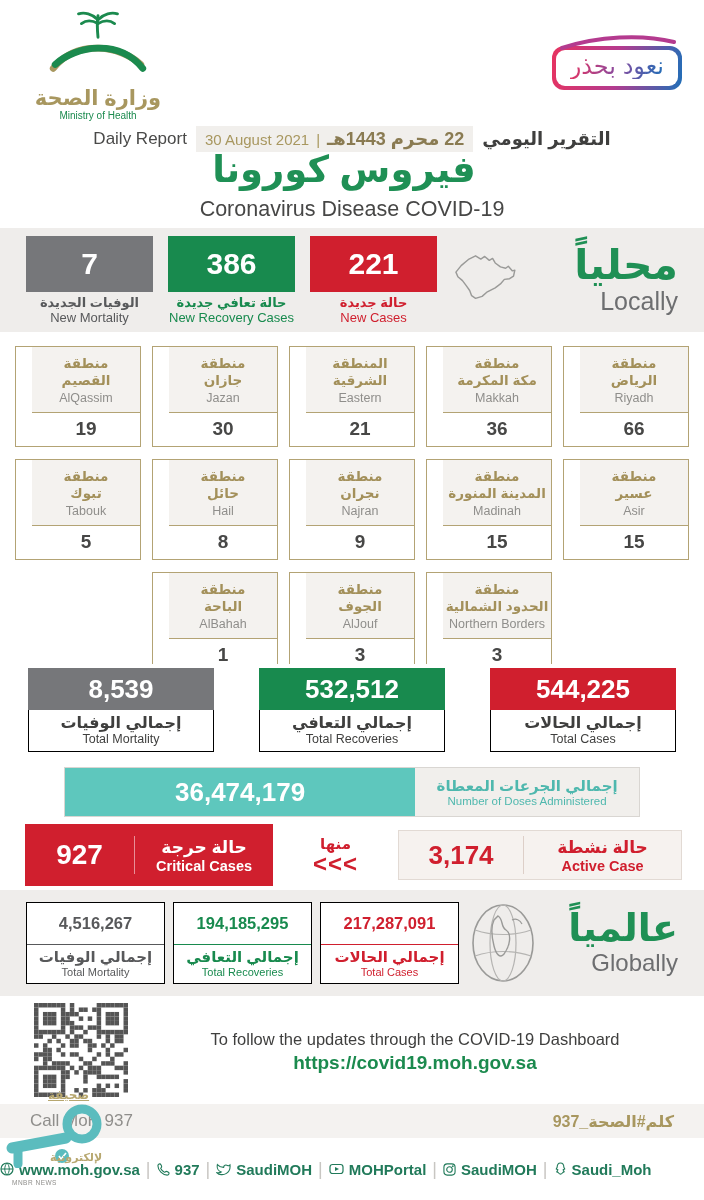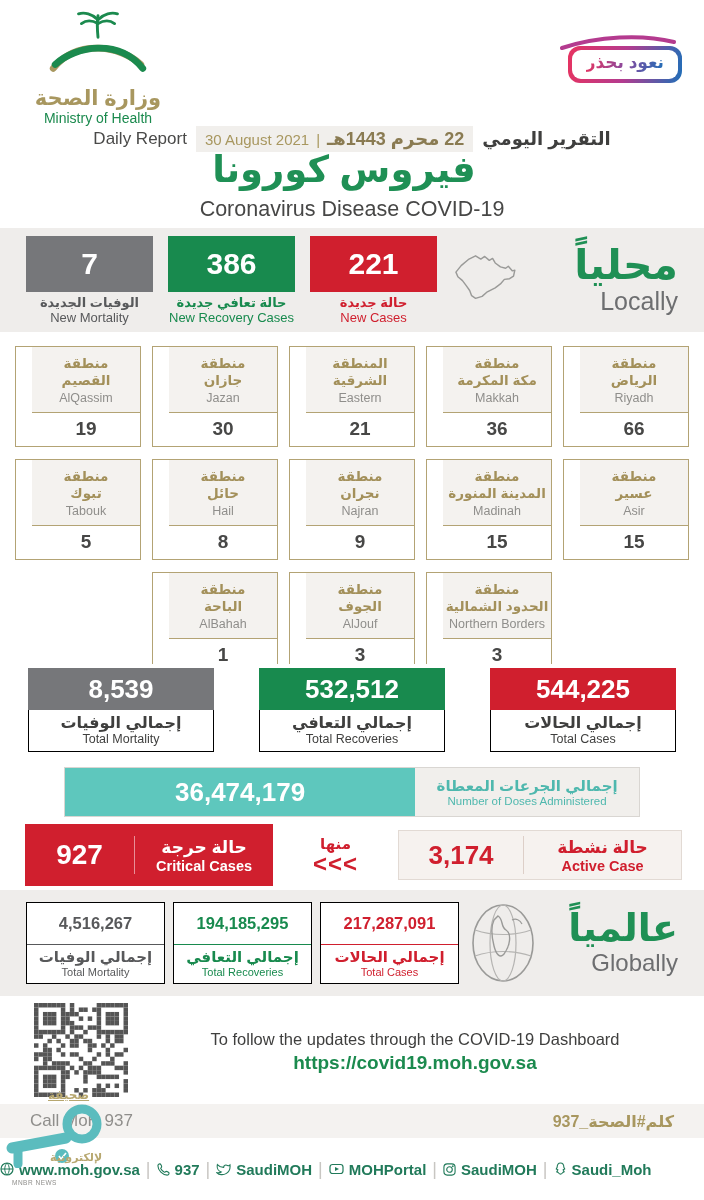--- a/index.html
+++ b/index.html
@@ -3,26 +3,26 @@
 <meta charset="utf-8">
 <style>
   *{margin:0;padding:0;box-sizing:border-box;font-family:"Liberation Sans","DejaVu Sans",sans-serif;}
   body{background:#ffffff;}
   .page{width:704px;height:1200px;position:relative;background:#fff;overflow:hidden;display:flex;flex-direction:column;}
 
   
   .hd{height:228px;position:relative;background:#fff;}
   .moh-logo{position:absolute;left:22px;top:8px;width:152px;text-align:center;}
   .mh-ar{font-size:21px;font-weight:bold;color:#a8975f;margin-top:2px;}
-  .mh-en{font-size:14px;color:#1b8a4e;}
+  .mh-en{font-size:10px;color:#1b8a4e;}
   .badge-wrap{position:absolute;right:22px;top:46px;text-align:center;}
   .badge-swoosh{position:absolute;top:-12px;right:4px;}
   .badge-outer{background:linear-gradient(100deg,#e73360,#b43b8f,#1f6fb8);padding:4px;border-radius:12px;display:inline-block;}
   .badge-inner{background:#fff;border-radius:9px;padding:2px 14px 6px;}
-  .badge-text{font-size:17px;font-weight:bold;background:linear-gradient(100deg,#e73360,#8a4a9e,#1f6fb8);-webkit-background-clip:text;background-clip:text;color:transparent;text-align:right;}
+  .badge-text{font-size:24px;font-weight:normal;background:linear-gradient(100deg,#e73360,#8a4a9e,#1f6fb8);-webkit-background-clip:text;background-clip:text;color:transparent;text-align:right;}
   .date-line{position:absolute;top:126px;left:0;right:0;display:flex;justify-content:center;align-items:center;gap:9px;}
   .rep-en{font-size:17px;color:#4a4a49;}
   .chip{background:#f1efec;padding:2px 9px;display:flex;gap:7px;align-items:center;}
   .chip-en{color:#a8975f;font-size:15px;}
   .chip-sep{color:#a8975f;font-size:15px;}
   .chip-ar{color:#8a7b52;font-size:18px;font-weight:bold;}
   .rep-ar{font-size:18px;font-weight:bold;color:#3f3f3e;}
   .title-ar{position:absolute;top:148px;left:0;right:16px;text-align:center;font-size:37px;font-weight:bold;color:#1f9055;}
   .title-en{position:absolute;top:197px;left:0;right:0;text-align:center;font-size:21.5px;color:#474746;}
 

